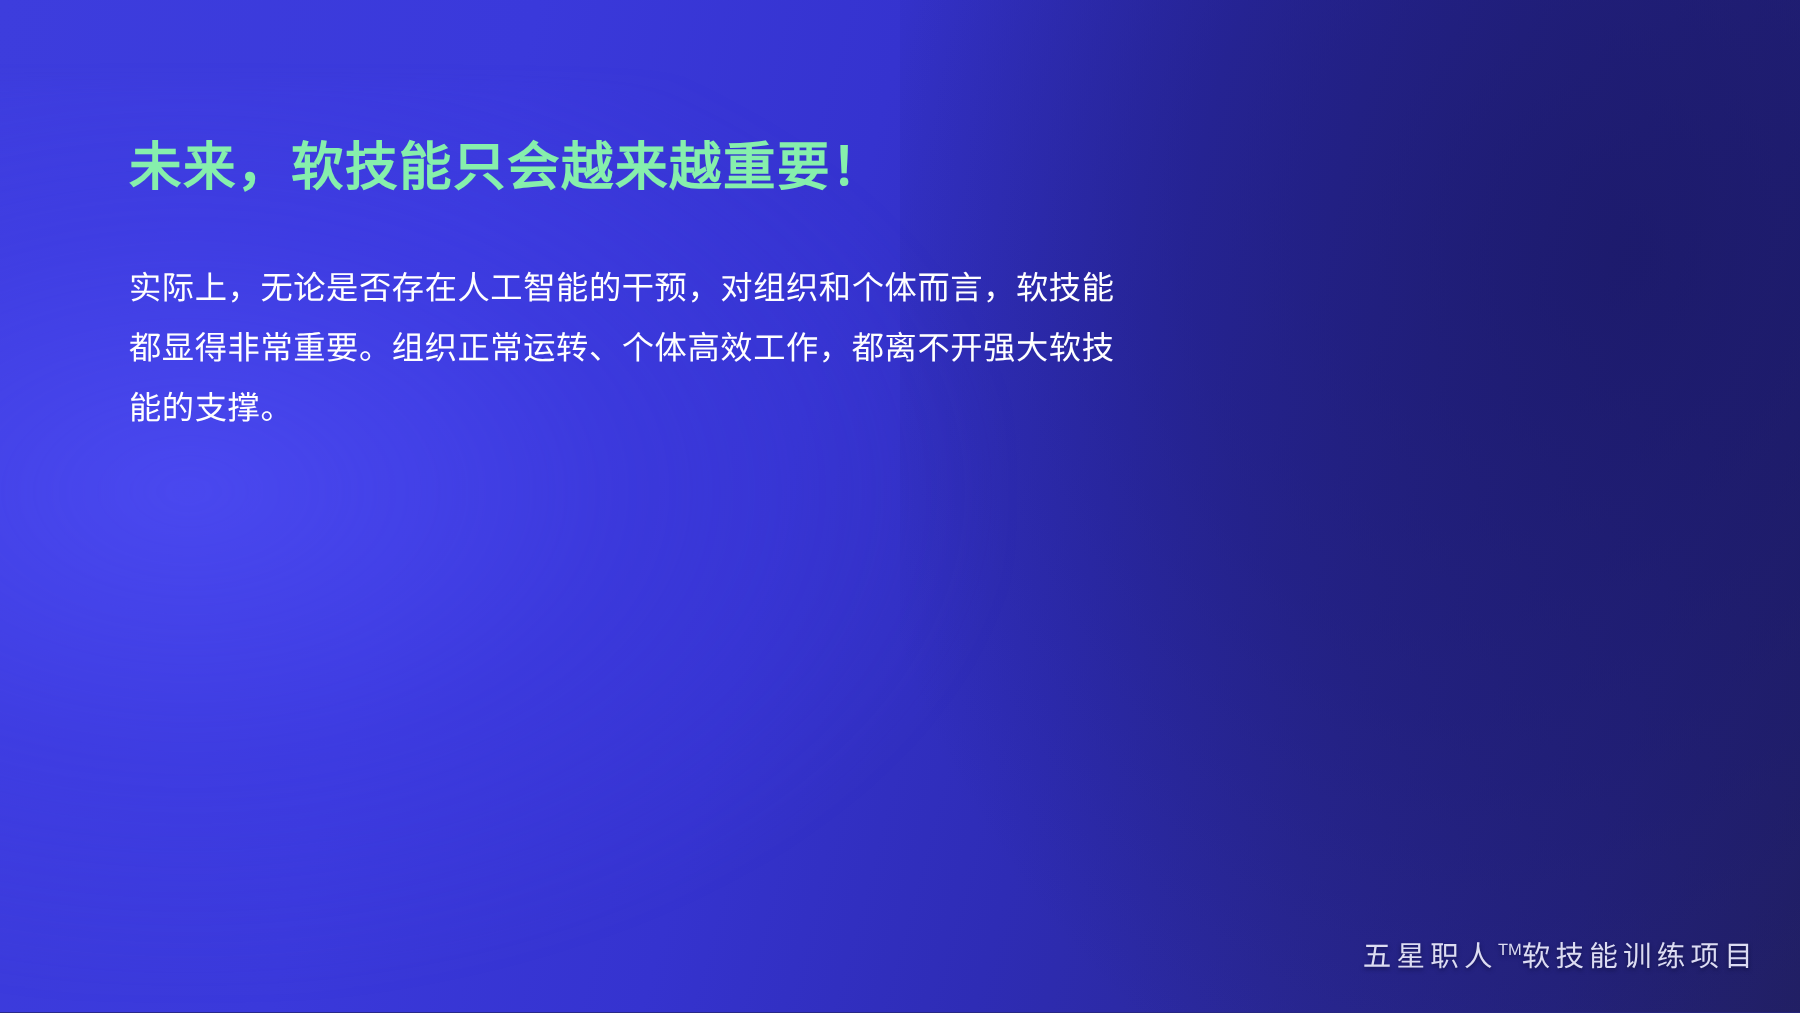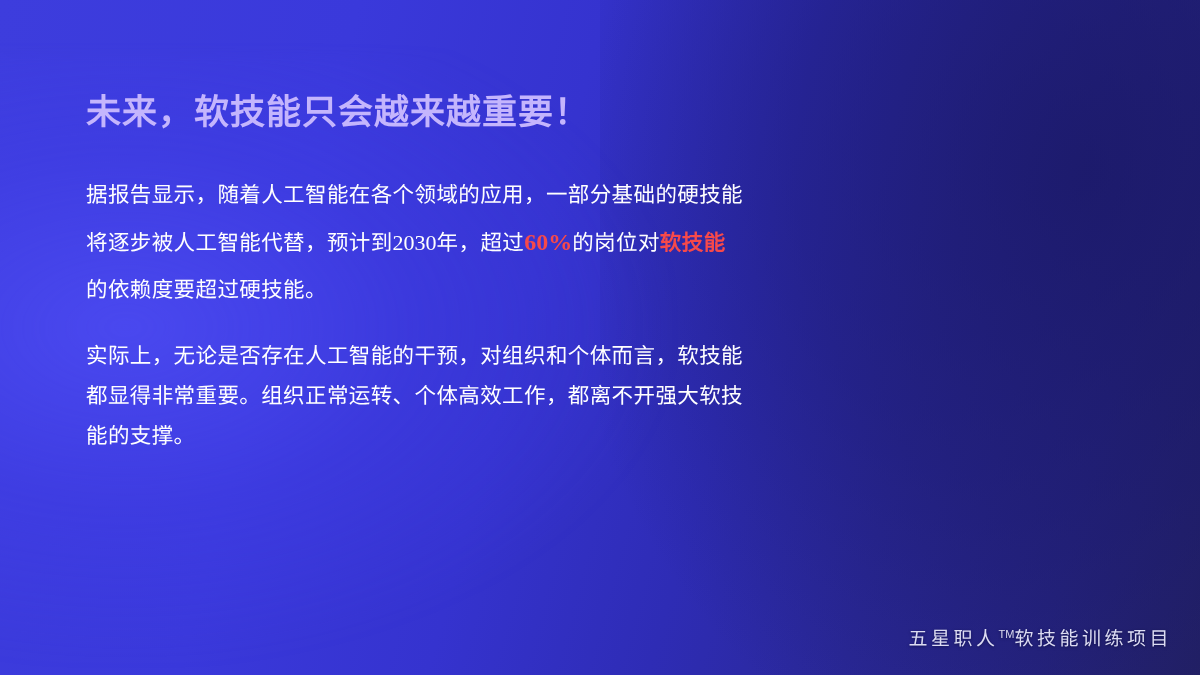--- a/index.html
+++ b/index.html
@@ -70,21 +70,21 @@
     left: 86px;
     top: 92px;
     width: 660px;
   }
   .slide-title {
     margin: 0 0 40px 0;
     font-size: 35px;
     font-weight: bold;
     letter-spacing: 1px;
     line-height: 1.15;
-    color: #c4b5fd;
+    color: #86efac;
     white-space: nowrap;
   }
   .para {
     margin: 0;
     color: #ffffff;
     font-size: 21.5px;
     font-weight: 400;
     letter-spacing: 0.4px;
   }
   .para-1 { line-height: 47px; margin-bottom: 22px; }
@@ -320,20 +320,19 @@
         <path d="M392 470 C 452 482, 524 530, 586 594" fill="none" stroke="#d2d1ff" stroke-width="3" opacity="0.24"></path>
         <path d="M400 506 C 460 522, 530 572, 588 636" fill="none" stroke="#8a88f0" stroke-width="2.4" opacity="0.20"></path>
       </g>
     </svg>
   </div>
 
   <div class="content">
 
     <h1 class="slide-title">未来，软技能只会越来越重要！</h1>
 
-    <p class="para para-1"><span>据报告显示，随着人工智能在各个领域的应用，一部分基础的硬技能将逐步被人工智能代替，预计到</span><span class="num-serif">2030</span><span>年，超过</span><span class="pct-red">60%</span><span>的岗位对</span><span class="hl-red">软技能</span><span>的依赖度要超过硬技能。</span></p>
 
     <p class="para para-2">实际上，无论是否存在人工智能的干预，对组织和个体而言，软技能都显得非常重要。组织正常运转、个体高效工作，都离不开强大软技能的支撑。</p>
   </div>
 
   <div class="footer-mark"><span>五星职人</span><span class="tm">TM</span><span>软技能训练项目</span></div>
 
 </div>
 
 </body></html>

